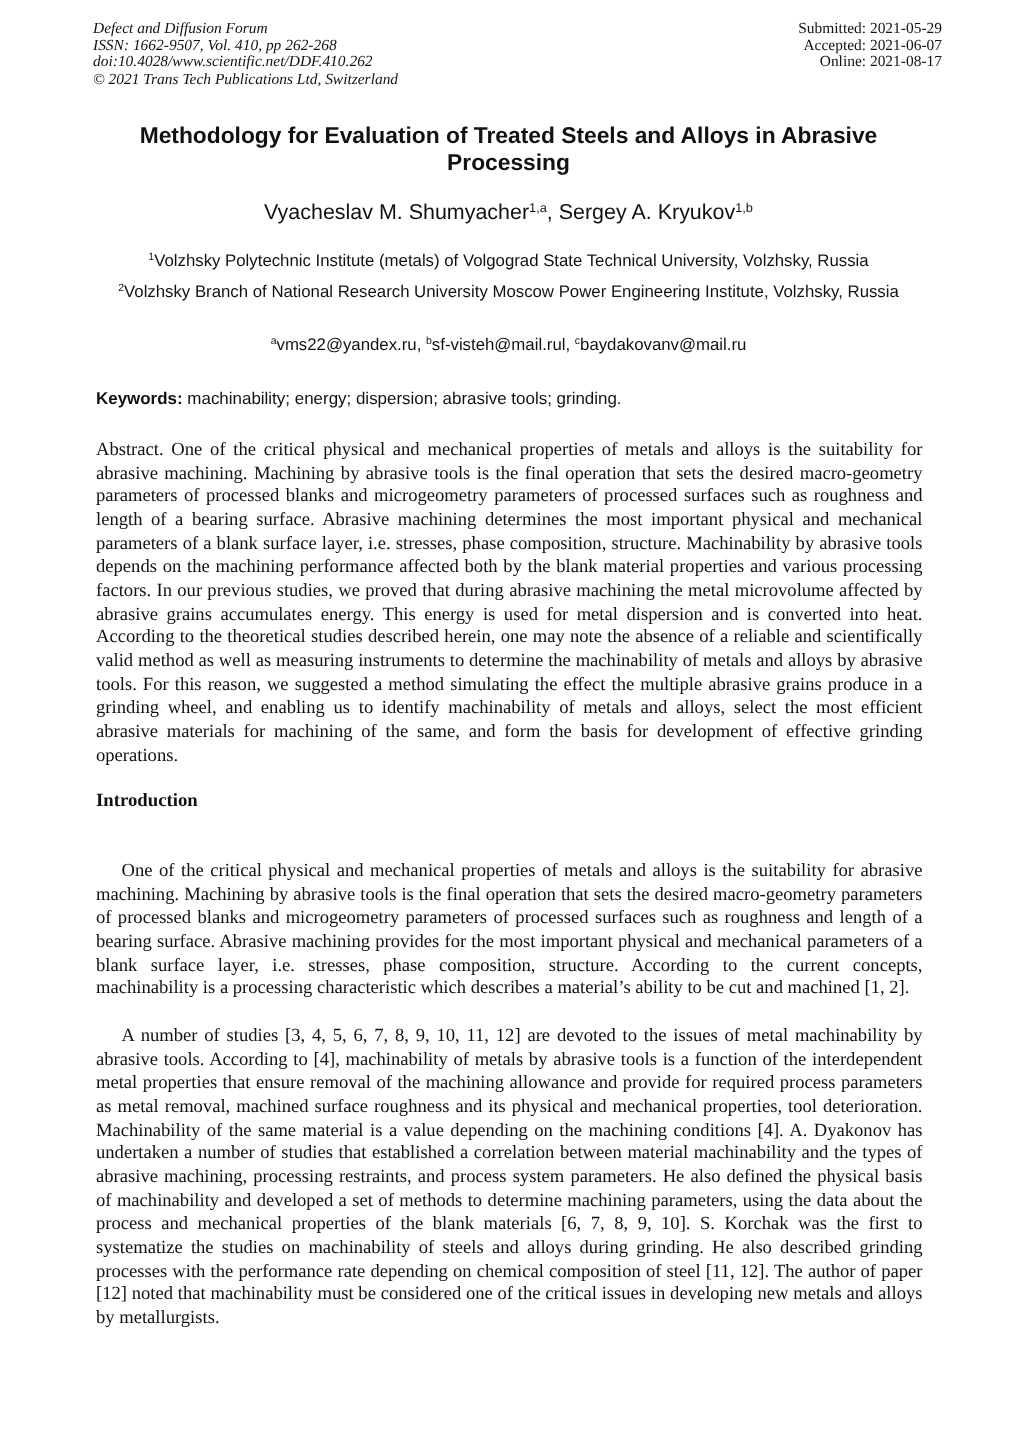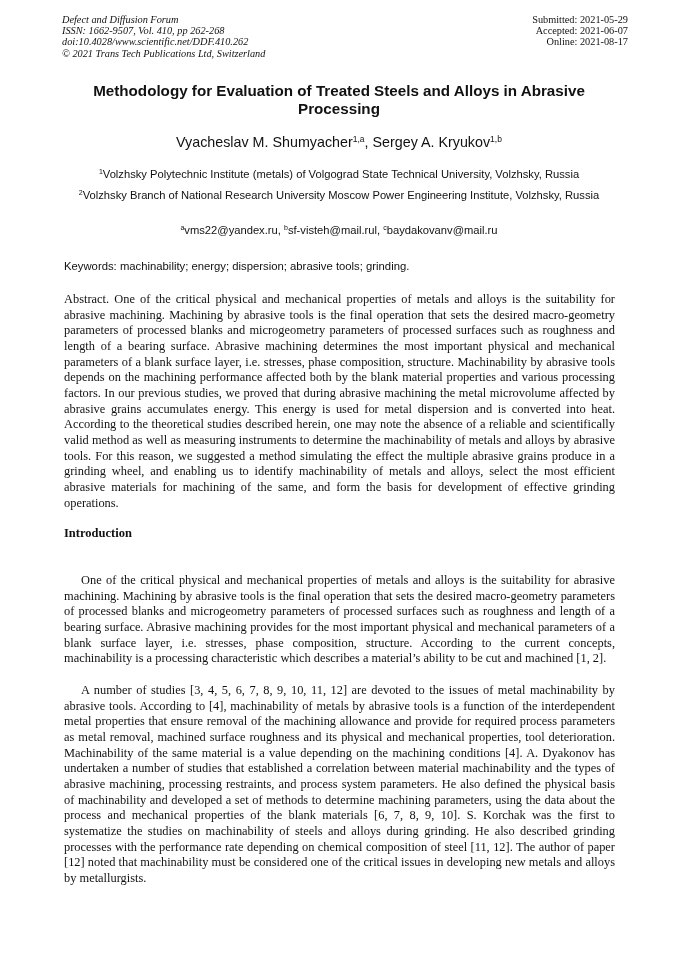--- a/index.html
+++ b/index.html
@@ -16,21 +16,21 @@
     .authors { position: absolute; left: 62px; width: 554px; top: 121px; font-size: 14.3px; line-height: 18.5px; text-align: center; margin-top: 12px; }
     .authors sup { font-size: 8.5px; vertical-align: 5px; line-height: 0; }
 
     .affil { position: absolute; left: 62px; width: 554px; font-size: 11.2px; line-height: 14px; text-align: center; }
     .affil sup { font-size: 7px; vertical-align: 4px; line-height: 0; }
     .affil1 { top: 167px; }
     .affil2 { top: 188px; }
     .emails { top: 223px; }
 
     .keywords { position: absolute; left: 64px; top: 259px; font-size: 11.3px; line-height: 14px; white-space: nowrap; }
-    .keywords b { font-weight: normal; }
+    .keywords b { font-weight: bold; }
 
     .para { position: absolute; left: 64px; width: 551px; font-size: 12.4px; line-height: 15.65px; text-align: justify; }
     .abstract { top: 292px; }
     .abstract .lead { font-weight: normal; }
 
     .section-head { position: absolute; left: 64px; top: 526px; font-size: 12.5px; line-height: 15px; font-weight: bold; }
 
     .intro-p1 { top: 573px; text-indent: 17px; }
     .intro-p2 { top: 683px; text-indent: 17px; }
   </style>

